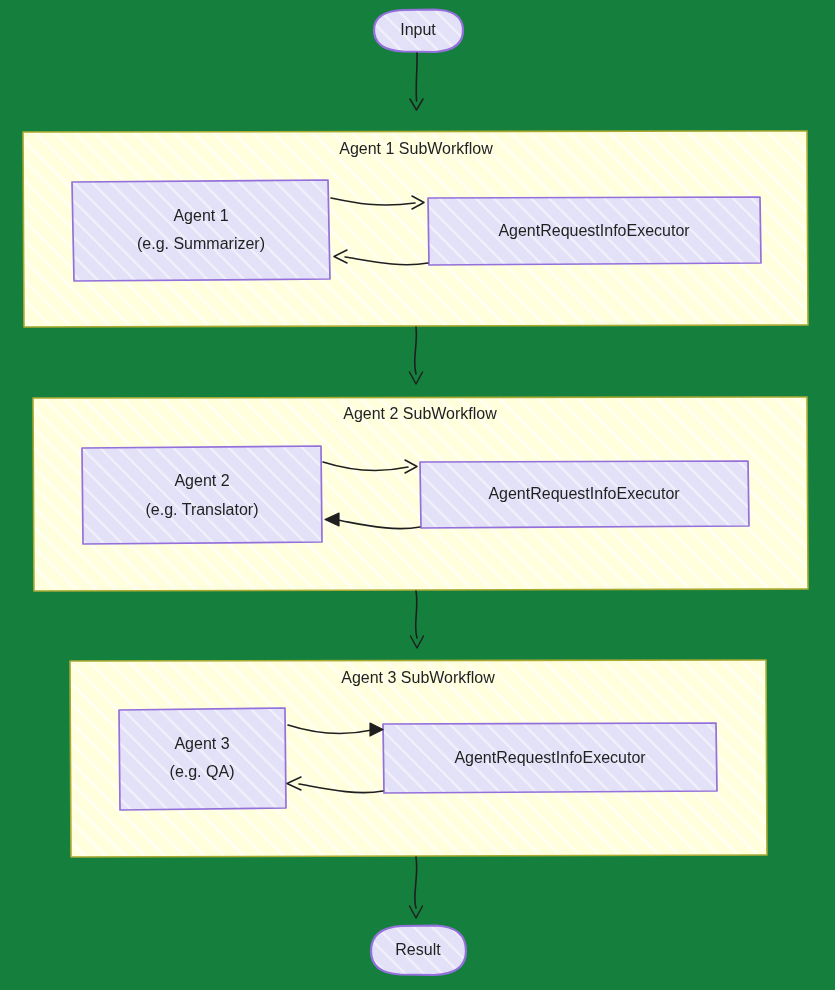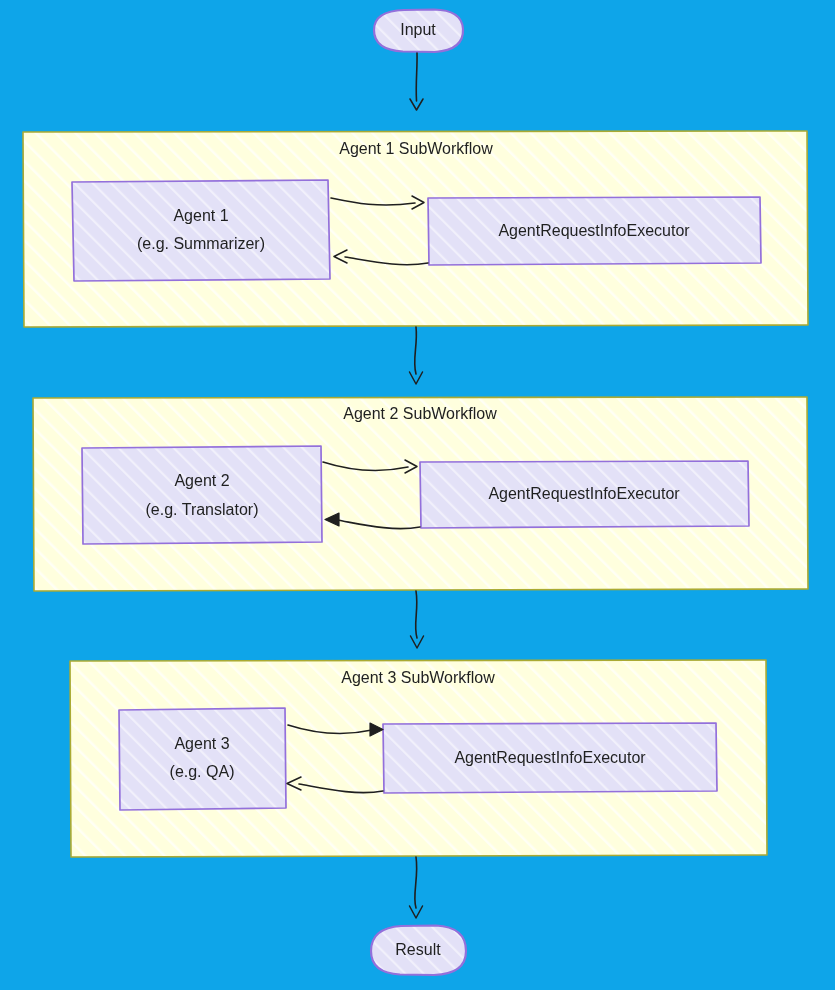--- a/index.html
+++ b/index.html
@@ -10,21 +10,21 @@
   body {
     width: 835px;
     height: 990px;
     font-family: "Liberation Sans", sans-serif;
     overflow: hidden;
   }
   #diagram-root {
     position: relative;
     width: 835px;
     height: 990px;
-    background: #0ea5e9;
+    background: #15803d;
   }
   svg.flow {
     display: block;
     width: 835px;
     height: 990px;
   }
   .cluster-label,
   .node-label {
     font-family: "Liberation Sans", sans-serif;
     fill: #1f2020;

